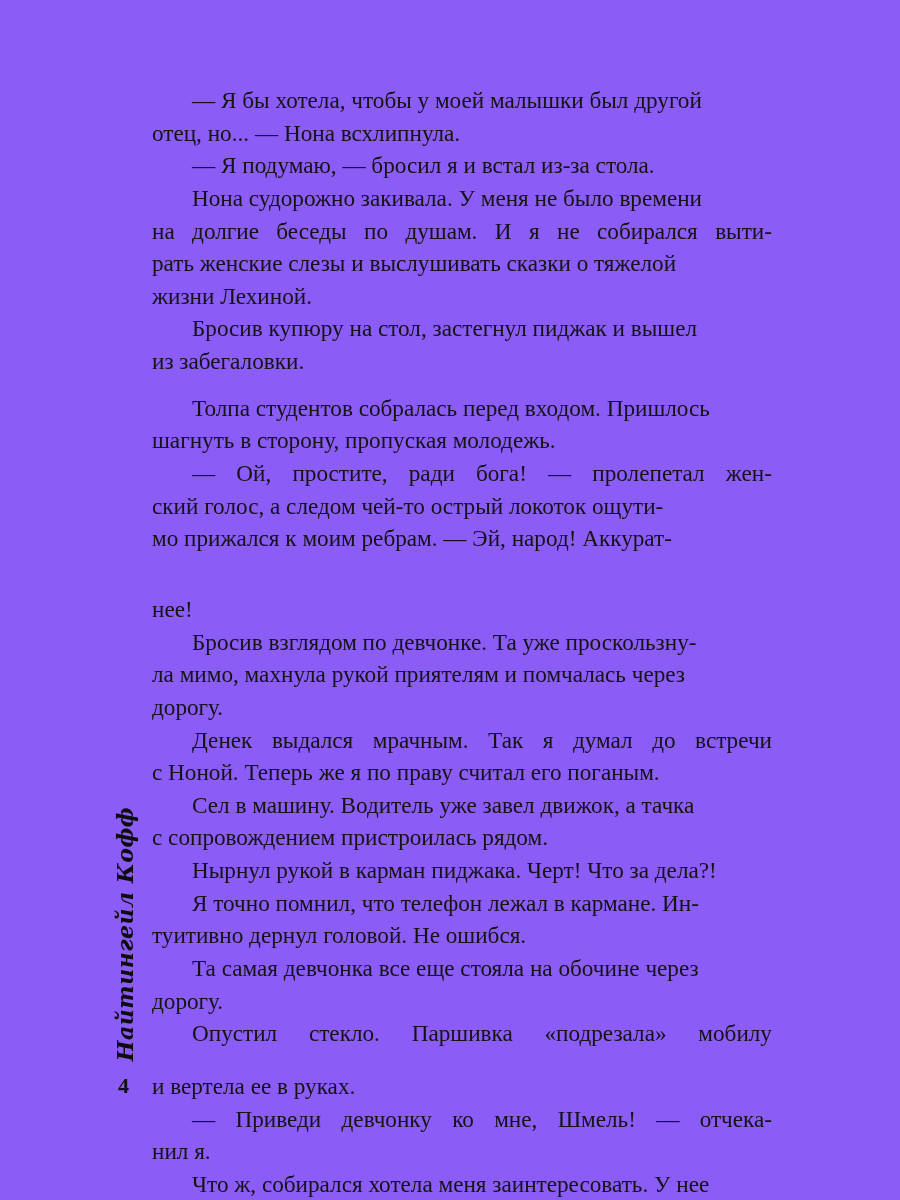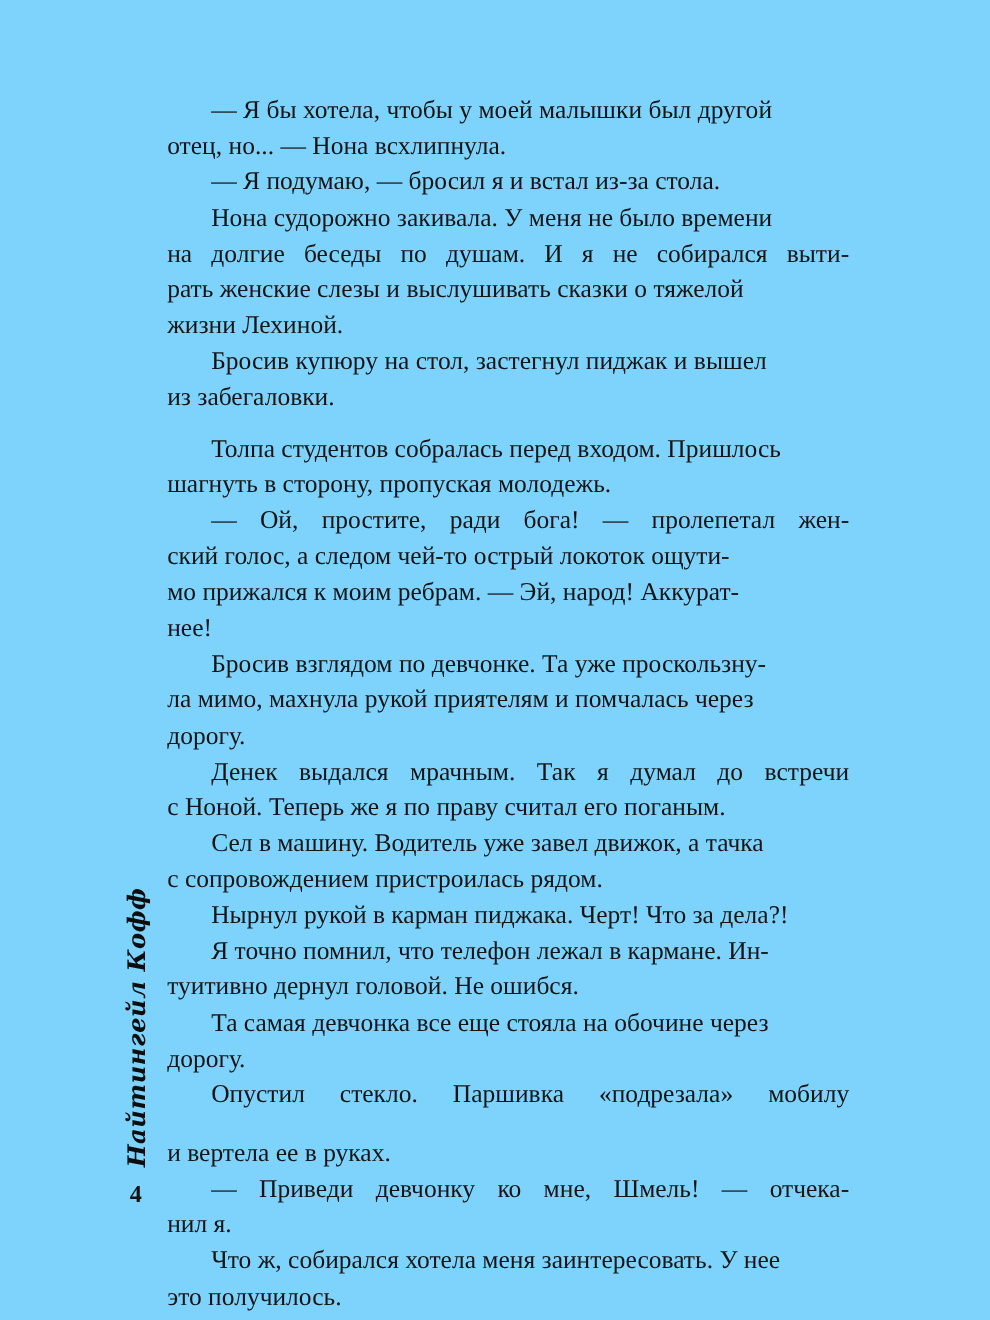--- a/index.html
+++ b/index.html
@@ -76,21 +76,21 @@
     top: 1073px;
     font-size: 22px;
     font-weight: 700;
     color: #121212;
     font-family: "Liberation Serif", "DejaVu Serif", serif;
   }
 </style>
 </head>
 <body>
 
-<div id="page" style="background: #7dd3fc; text-decoration: underline;">
+<div id="page" style="background: #8b5cf6; text-decoration: underline;">
 
   <div id="text-block">
       <div class="line ind" style="color: rgb(20, 20, 20);">— Я бы хотела, чтобы у моей малышки был другой</div>
       <div class="line" style="color: rgb(20, 20, 20);">отец, но... — Нона всхлипнула.</div>
       <div class="line ind" style="color: rgb(20, 20, 20);">— Я подумаю, — бросил я и встал из-за стола.</div>
       <div class="line ind" style="color: rgb(20, 20, 20);">Нона судорожно закивала. У меня не было времени</div>
       <div class="line j" style="color: rgb(20, 20, 20);">
         <span>на</span>
         <span>долгие</span>
         <span>беседы</span>
@@ -113,21 +113,21 @@
         <span>Ой,</span>
         <span>простите,</span>
         <span>ради</span>
         <span>бога!</span>
         <span>—</span>
         <span>пролепетал</span>
         <span>жен-</span>
       </div>
       <div class="line" style="color: rgb(20, 20, 20);">ский голос, а следом чей-то острый локоток ощути-</div>
       <div class="line" style="color: rgb(20, 20, 20);">мо прижался к моим ребрам. — Эй, народ! Аккурат-</div>
-      <div class="line" style="color: rgb(20, 20, 20);">нее!</div>
+      <div class="line" style="color: rgb(20, 20, 20); margin-top: 38px;">нее!</div>
       <div class="line ind" style="color: rgb(20, 20, 20);">Бросив взглядом по девчонке. Та уже проскользну-</div>
       <div class="line" style="color: rgb(20, 20, 20);">ла мимо, махнула рукой приятелям и помчалась через</div>
       <div class="line" style="color: rgb(20, 20, 20);">дорогу.</div>
       <div class="line ind j" style="color: rgb(20, 20, 20);">
         <span>Денек</span>
         <span>выдался</span>
         <span>мрачным.</span>
         <span>Так</span>
         <span>я</span>
         <span>думал</span>

